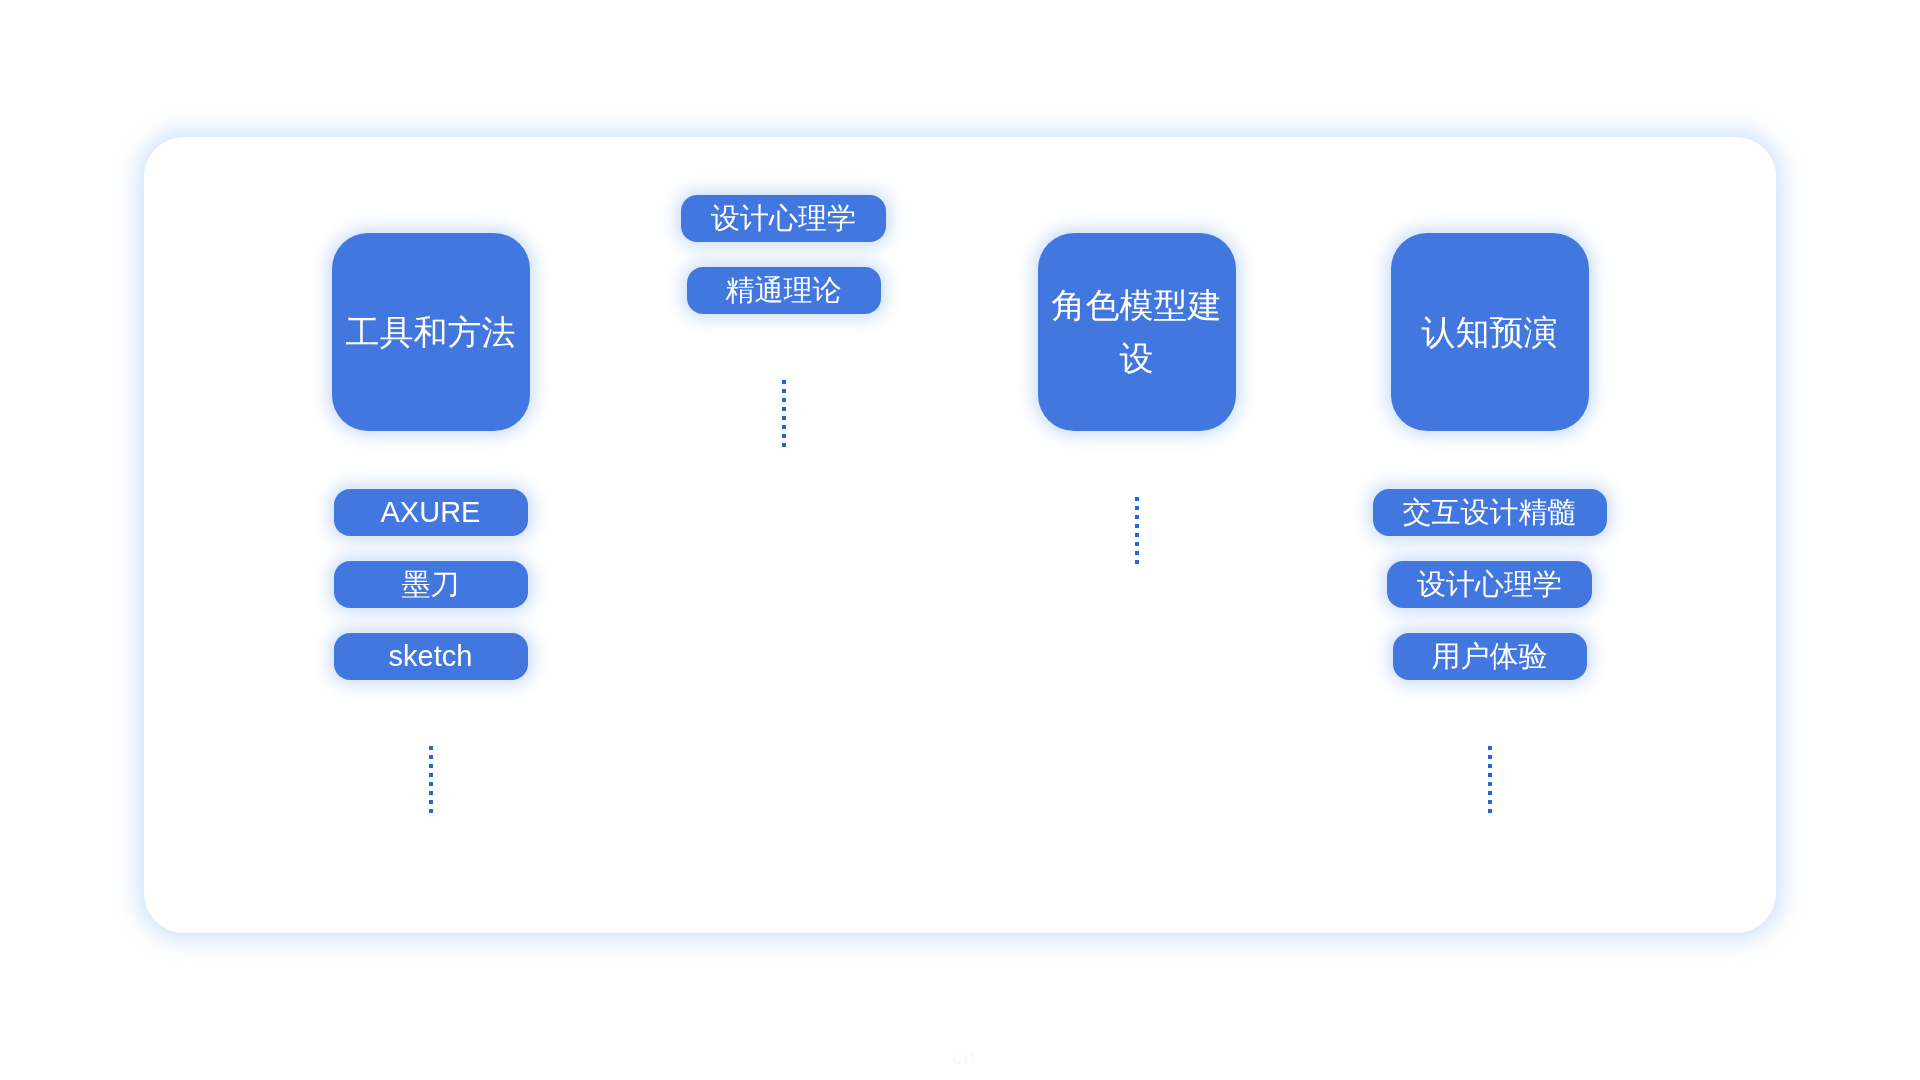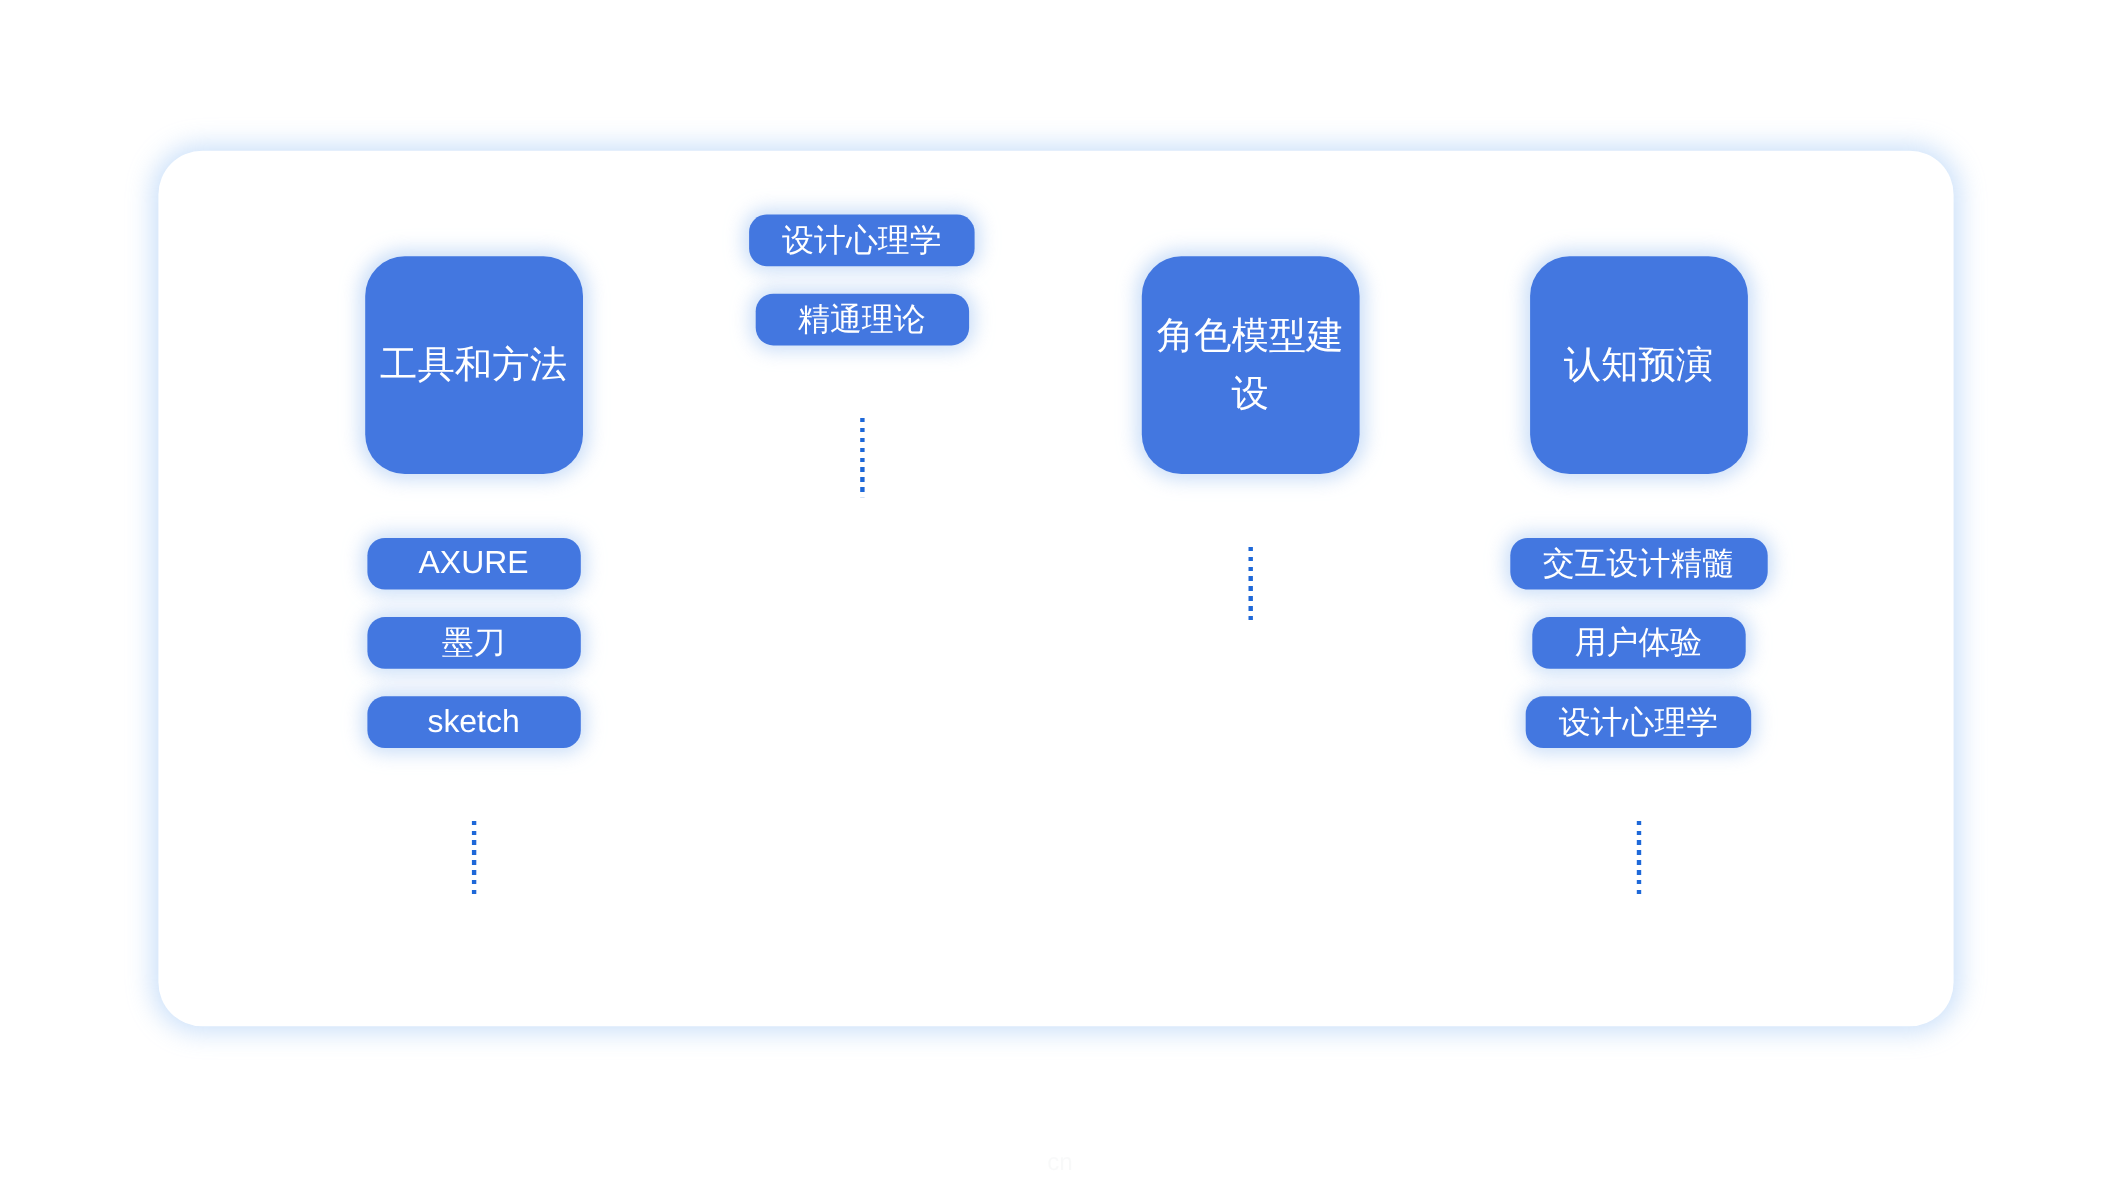--- a/index.html
+++ b/index.html
@@ -131,22 +131,22 @@
 
     <div class="column">
       <div class="node header-node">角色模型建设</div>
       <div class="dotted-line"></div>
     </div>
 
     <div class="column">
       <div class="node header-node">认知预演</div>
       <div class="pills">
         <div class="node pill-node">交互设计精髓</div>
+        <div class="node pill-node">设计心理学</div>
         <div class="node pill-node">用户体验</div>
-        <div class="node pill-node">设计心理学</div>
       </div>
       <div class="dotted-line"></div>
     </div>
 
   </div>
 </div>
 
 <div class="watermark">cn</div>
 
 </body></html>

